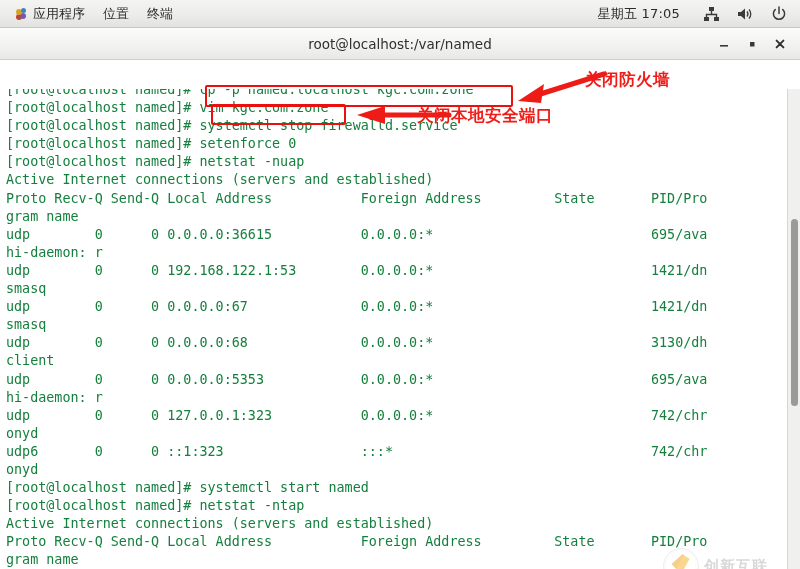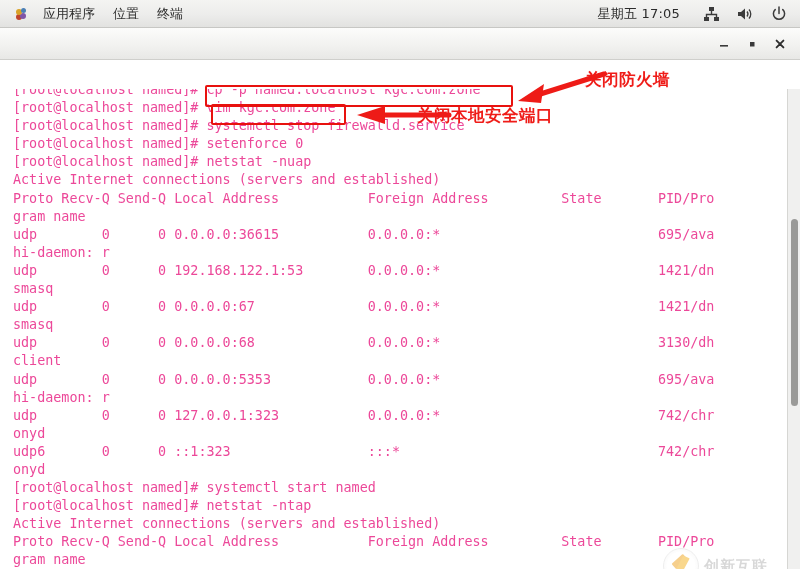--- a/index.html
+++ b/index.html
@@ -15,21 +15,21 @@
   
   .panel{
     position:absolute;left:0;top:0;width:800px;height:28px;
     background:linear-gradient(to bottom,#f4f4f2 0%,#ececeb 55%,#e2e2e0 100%);
     border-bottom:1px solid #c7c7c4;
     display:flex;align-items:center;
     font-size:13px;color:#2e2e2e;
     box-sizing:border-box;
   }
   .panel-left{display:flex;align-items:center;padding-left:6px;gap:0;}
-  .panel-item{padding:3px 9px;display:flex;align-items:center;gap:14px;line-height:1;}
+  .panel-item{padding:3px 9px;display:flex;align-items:center;gap:4px;line-height:1;}
   .app-glyph{
     width:14px;height:14px;position:relative;display:inline-block;
   }
   .app-glyph::before{
     content:"";position:absolute;left:1px;top:2px;width:6px;height:6px;border-radius:50%;
     background:#d9a227;box-shadow:4px 4px 0 0 #7e55a8, -0px 5px 0 0 #c0452c;
   }
   .app-glyph::after{
     content:"";position:absolute;left:6px;top:1px;width:5px;height:5px;border-radius:50%;
     background:#4a7fb5;
@@ -65,25 +65,25 @@
     font-size:13px;color:#232323;
   }
   .menuitem{padding:3px 8px;line-height:1;white-space:nowrap;}
 
   
   .term{
     position:absolute;left:0;top:61px;width:800px;height:480px;
     background:#ffffff;overflow:hidden;
   }
   .termtext{
-    position:absolute;left:13px;top:-8px;
+    position:absolute;left:6px;top:-8px;
     font-family:"DejaVu Sans Mono","Liberation Mono",monospace;
     font-size:13.4px;
     line-height:18.1px;
-    color:#ec4899;
+    color:#15803d;
     white-space:pre;
     letter-spacing:0px;
   }
   .termtext .line{height:18.1px;}
 
   
   .scrollbar{
     position:absolute;right:0;top:61px;width:13px;height:480px;
     background:#f0f0ef;border-left:1px solid #d6d6d3;box-sizing:border-box;
   }
@@ -169,20 +169,21 @@
           <path d="M4.2 3.6 A5.6 5.6 0 1 0 11.8 3.6" stroke="#3b3b3b" stroke-width="1.5" fill="none" stroke-linecap="round"></path>
           <line x1="8" y1="1" x2="8" y2="7.6" stroke="#3b3b3b" stroke-width="1.5" stroke-linecap="round"></line>
         </svg>
       </span>
     </div>
   </div>
 
   <div class="window">
 
     <div class="titlebar">
+      <span class="wintitle">root@localhost:/var/named</span>
       <div class="winbtns">
         <span class="winbtn">
           <svg width="12" height="12" viewBox="0 0 12 12">
               <rect x="2" y="7" width="8" height="1.6" fill="#3a3a3a"></rect>
             </svg>
         </span>
         <span class="winbtn">
           <svg width="12" height="12" viewBox="0 0 12 12">
               <rect x="4" y="4" width="4.5" height="4.5" fill="#3a3a3a"></rect>
             </svg>

